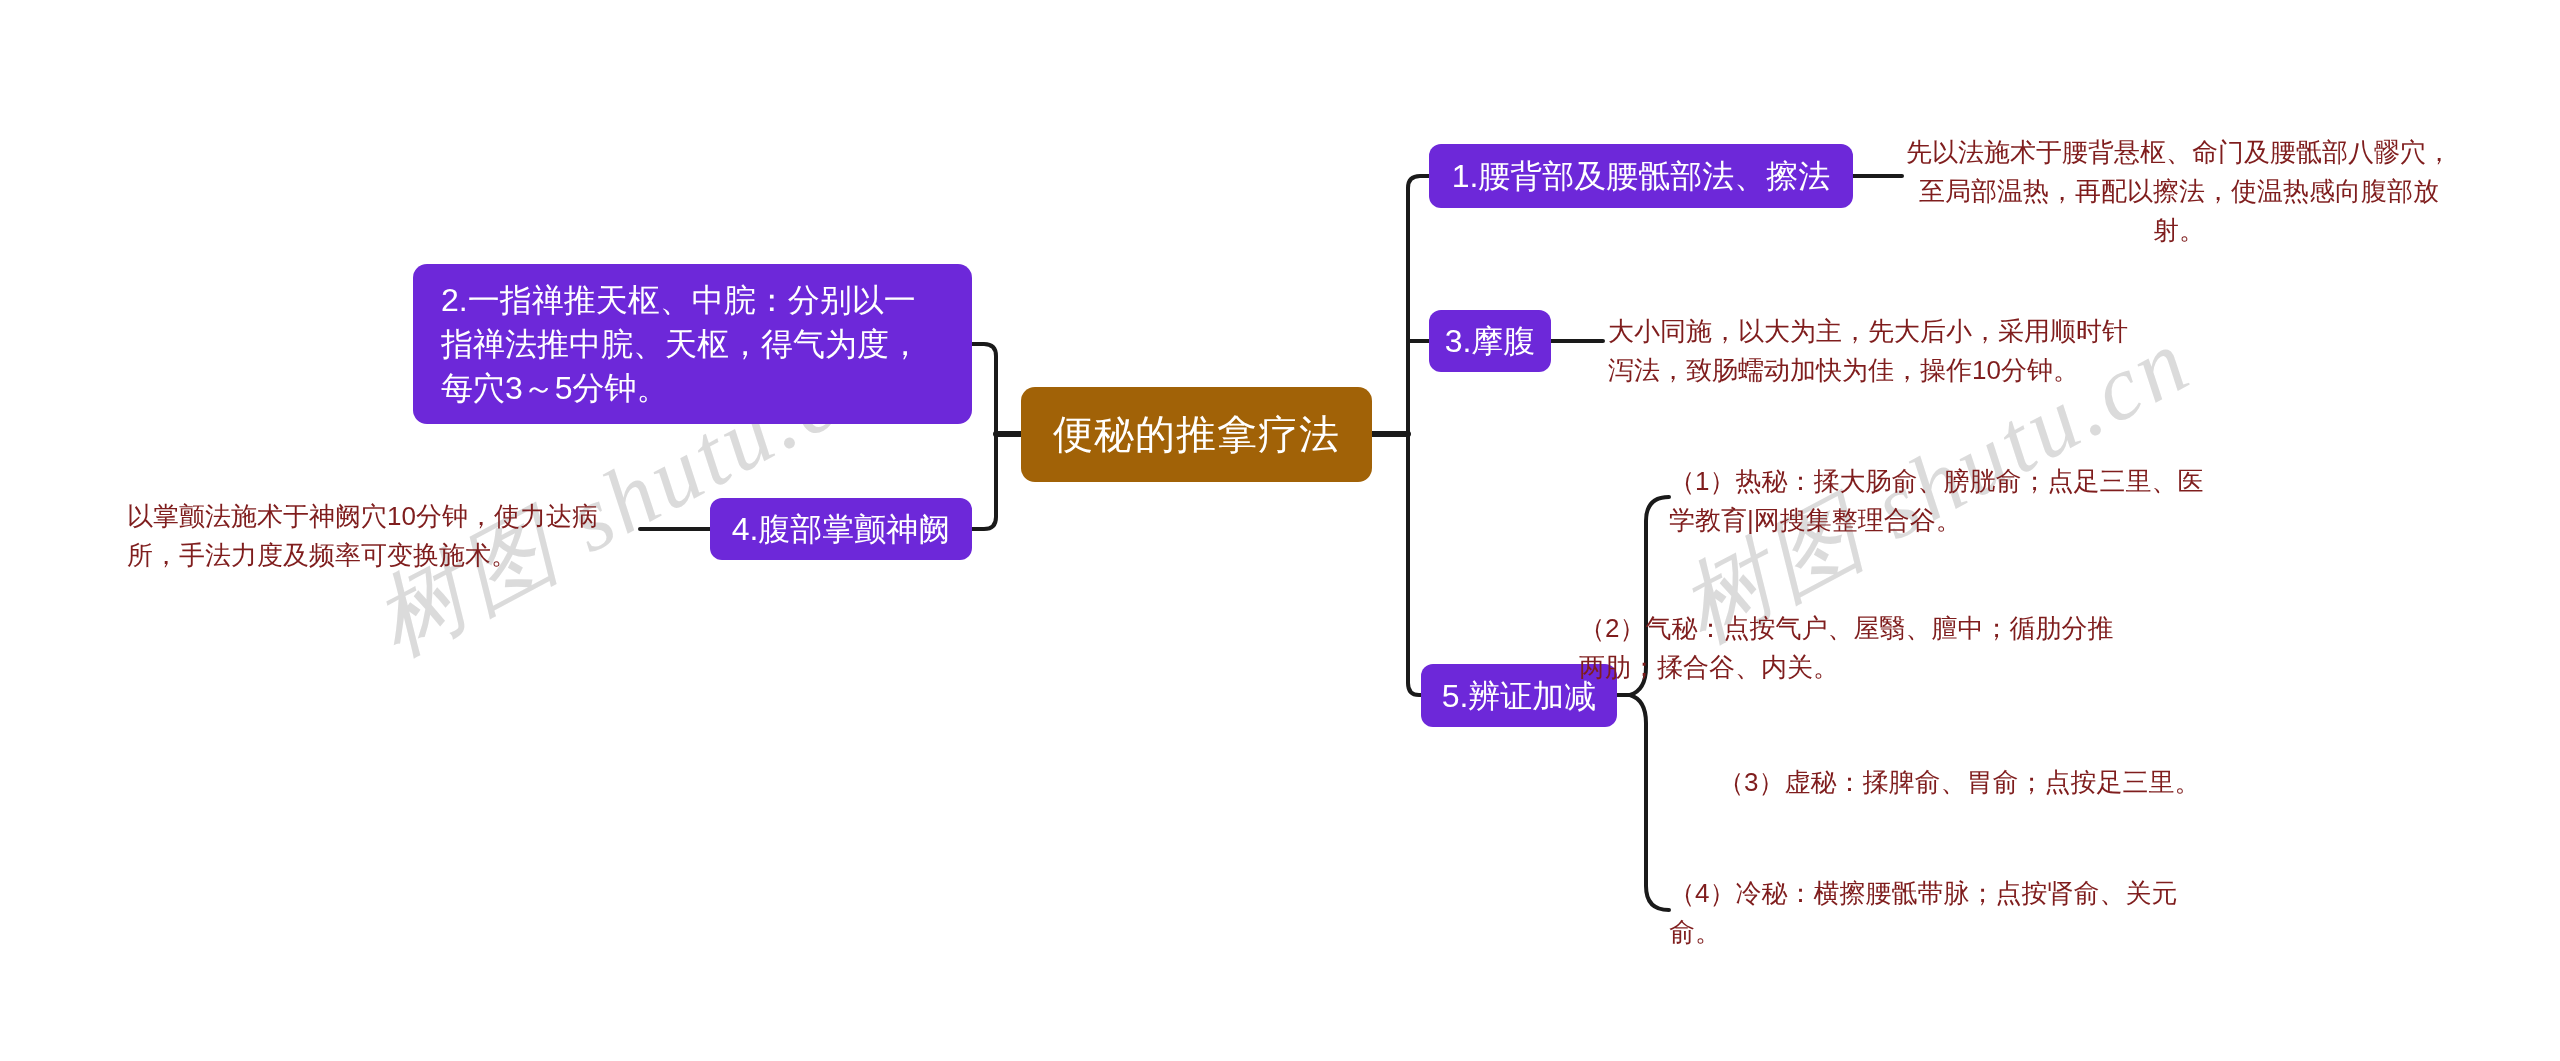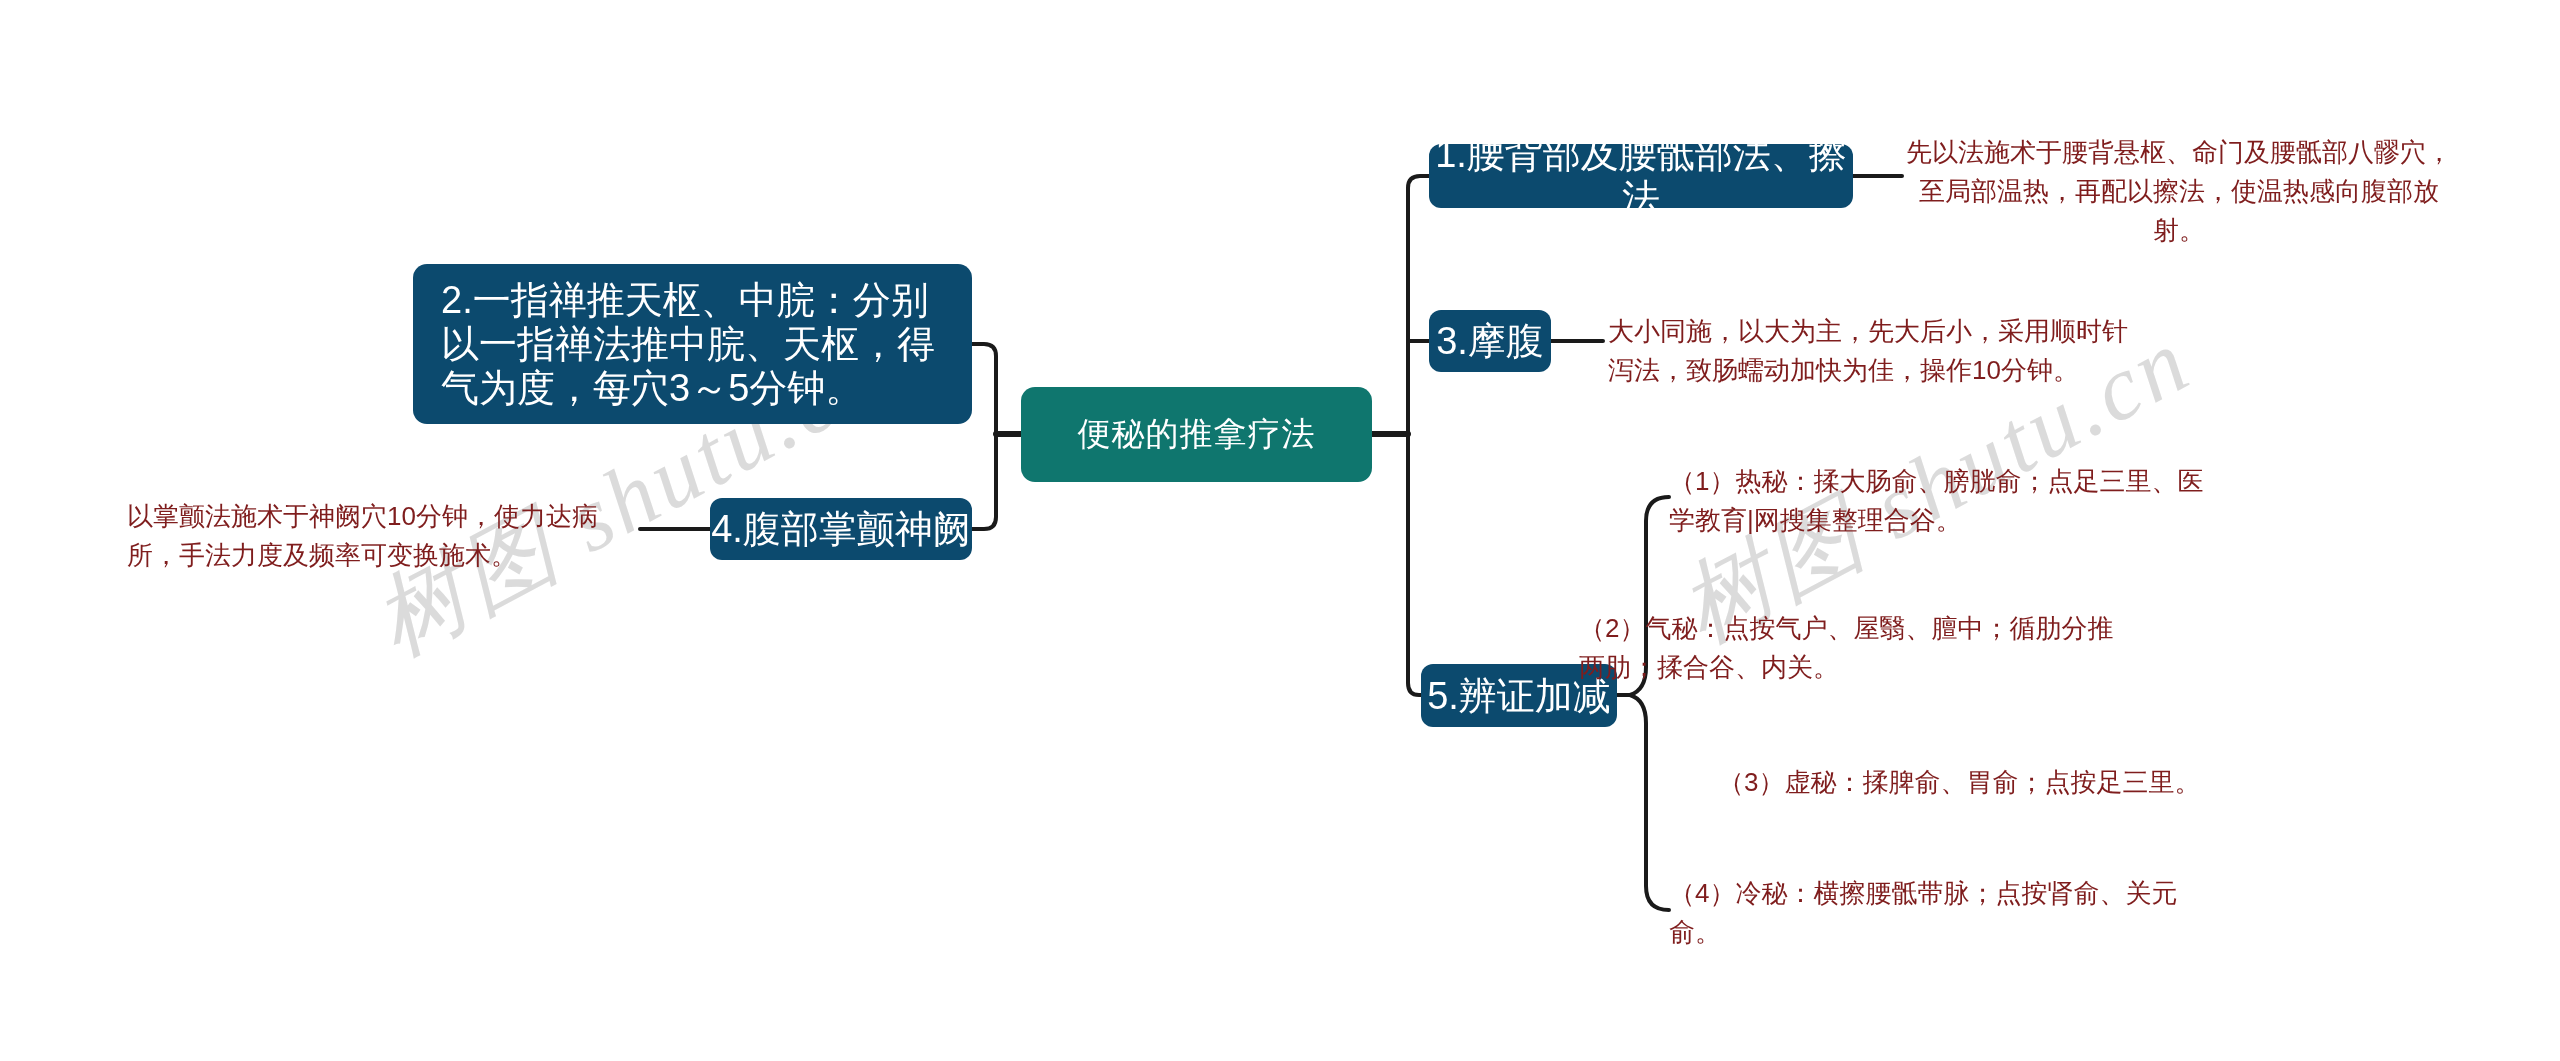--- a/index.html
+++ b/index.html
@@ -3,27 +3,27 @@
 <meta charset="utf-8">
 <style>
   html,body{margin:0;padding:0;background:#ffffff;}
   #canvas{
     position:relative;width:2560px;height:1061px;overflow:hidden;background:#ffffff;
     font-family:"Liberation Sans","DejaVu Sans",sans-serif;color:#1a1a1a;
   }
   #wires{position:absolute;left:0;top:0;width:2560px;height:1061px;}
   .node{
     position:absolute;box-sizing:border-box;display:flex;align-items:center;justify-content:center;
-    background:#0c4a6e;color:#ffffff;border-radius:12px;text-align:center;
-    font-size:38px;line-height:44px;cursor:pointer;
+    background:#6d28d9;color:#ffffff;border-radius:12px;text-align:center;
+    font-size:32px;line-height:44px;cursor:pointer;
   }
   .node.multi{justify-content:flex-start;text-align:left;align-items:center;padding:10px 28px;}
   .center-node{
     position:absolute;box-sizing:border-box;display:flex;align-items:center;justify-content:center;
-    background:#0f766e;color:#ffffff;border-radius:14px;font-size:33px;letter-spacing:1px;cursor:pointer;
+    background:#a16207;color:#ffffff;border-radius:14px;font-size:40px;letter-spacing:1px;cursor:pointer;
   }
   .note{position:absolute;font-size:26px;line-height:39px;color:#7f1d1d;}
   .note.center{text-align:center;}
   
   #center-node{left:1021px;top:387px;width:351px;height:95px;}
   #node-b1{left:1429px;top:144px;width:424px;height:64px;}
   #node-b2{left:413px;top:264px;width:559px;height:160px;border-radius:14px;}
   #node-b3{left:1429px;top:310px;width:122px;height:62px;}
   #node-b4{left:710px;top:498px;width:262px;height:62px;}
   #node-b5{left:1421px;top:664px;width:196px;height:63px;}

